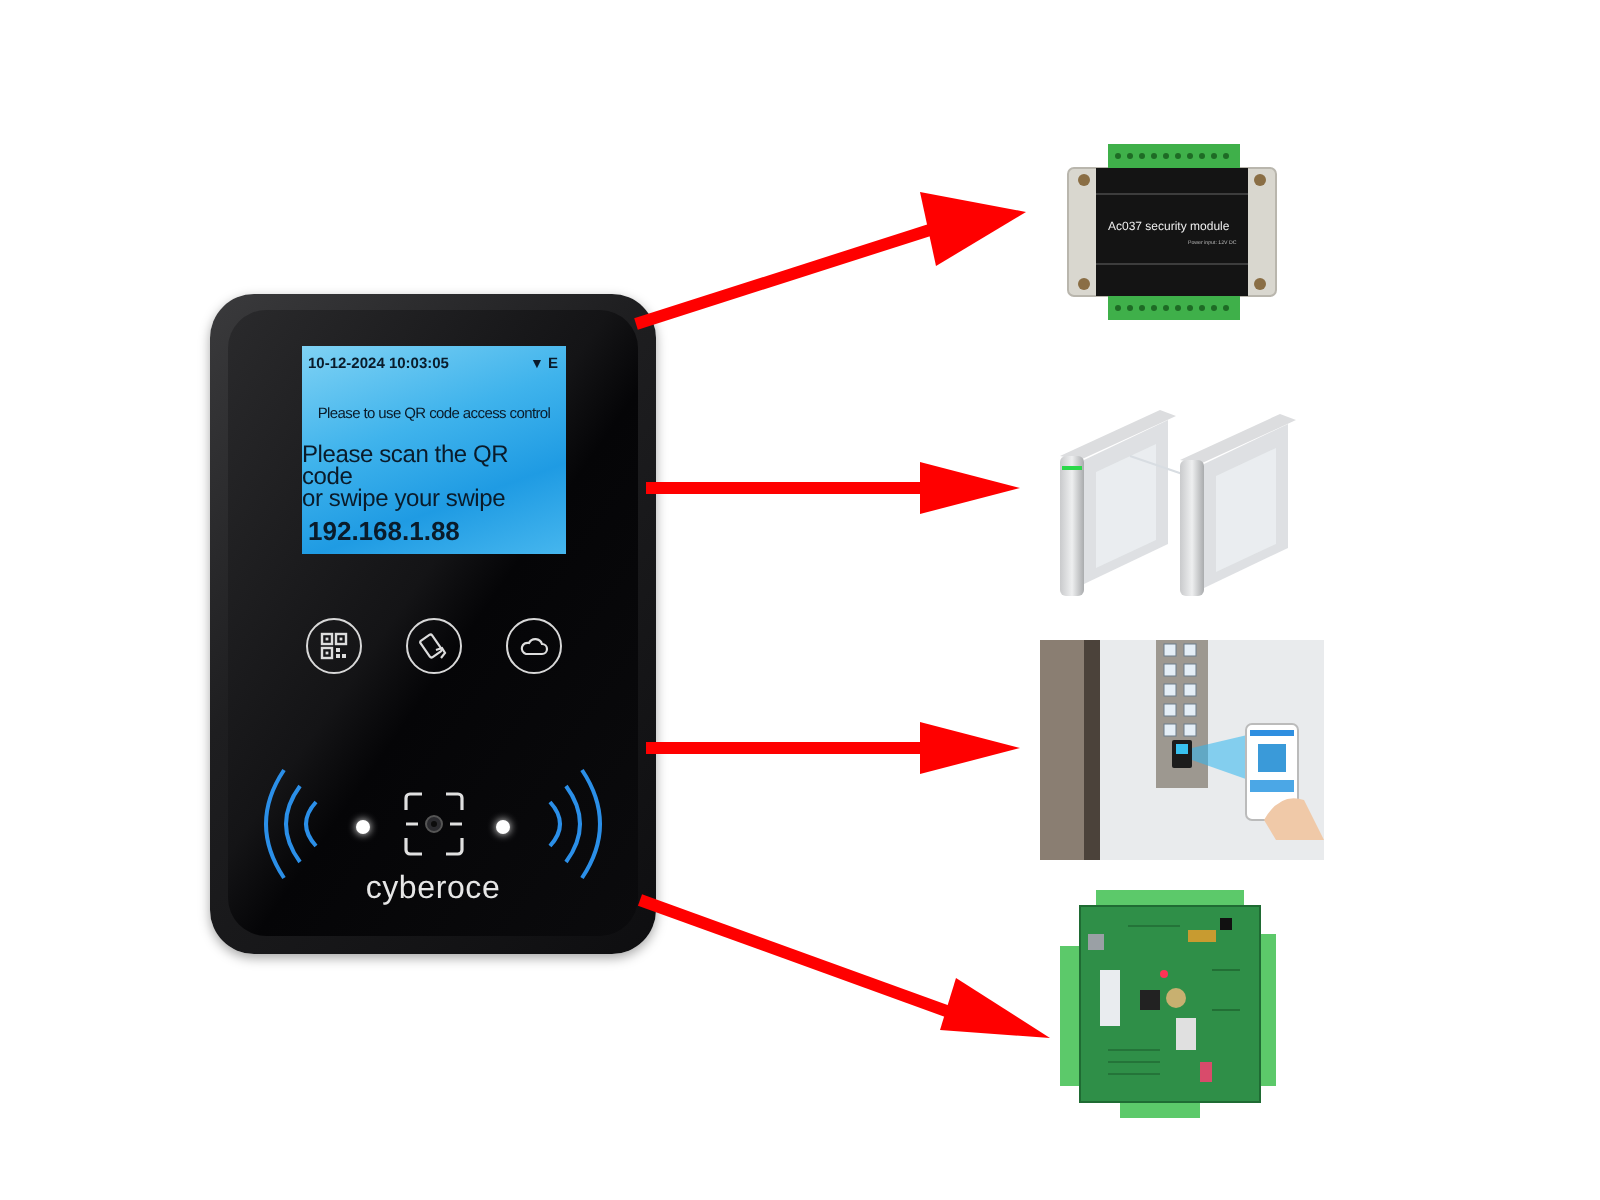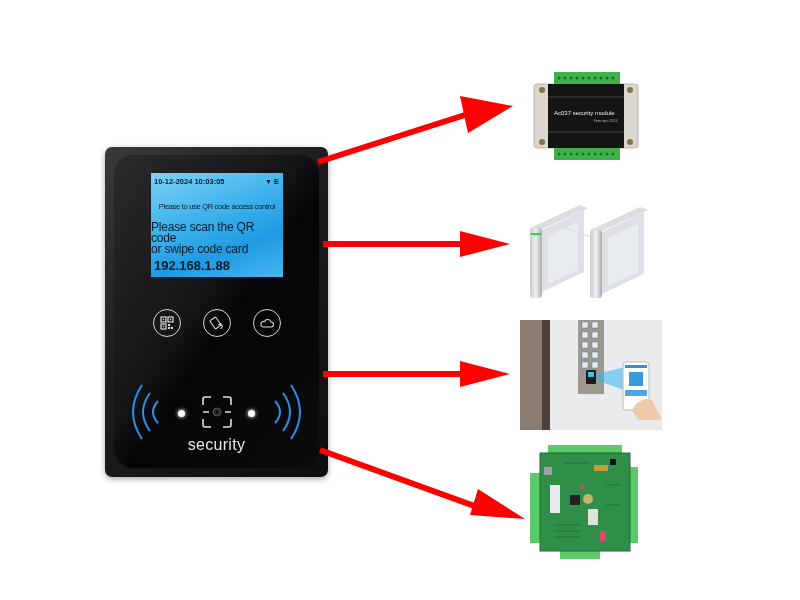--- a/index.html
+++ b/index.html
@@ -1,21 +1,21 @@
 <!DOCTYPE html>
 <html><head>
 <meta charset="utf-8">
 <style>
   html, body { margin:0; padding:0; background:#ffffff; }
   body { width:800px; height:600px; position:relative; overflow:hidden; font-family:"Liberation Sans", sans-serif; }
 
   
   .device {
     position:absolute; left:105px; top:147px; width:223px; height:330px;
-    border-radius:7px;
+    border-radius:22px;
     background:linear-gradient(135deg,#3a3a3c 0%,#1e1e20 40%,#0e0e10 100%);
     box-shadow:0 2px 6px rgba(0,0,0,0.35);
   }
   .device-face {
     position:absolute; left:9px; top:8px; right:9px; bottom:9px;
     border-radius:19px;
     background:linear-gradient(125deg,#2a2a2c 0%,#141416 45%,#050507 55%,#0b0b0d 100%);
     overflow:hidden;
   }
   .screen {
@@ -61,21 +61,21 @@
       <div class="status">
         <span>10-12-2024 10:03:05</span>
         <span>
           <span class="wifi">▼</span>
           <span>E</span>
         </span>
       </div>
       <div class="welcome">Please to use QR code access control</div>
       <div class="prompt">
         <div>Please scan the QR code</div>
-        <div>or swipe code card</div>
+        <div>or swipe your swipe</div>
       </div>
       <div class="ip">192.168.1.88</div>
     </div>
 
     <div class="icon-btn" style="left:39px;">
       <svg viewBox="0 0 16 16">
         <rect x="2" y="2" width="5" height="5" fill="none" stroke="#ddd" stroke-width="1.2"></rect>
         <rect x="9" y="2" width="5" height="5" fill="none" stroke="#ddd" stroke-width="1.2"></rect>
         <rect x="2" y="9" width="5" height="5" fill="none" stroke="#ddd" stroke-width="1.2"></rect>
         <rect x="3.8" y="3.8" width="1.4" height="1.4" fill="#ddd"></rect>
@@ -113,21 +113,21 @@
     <div class="led" style="left:134px;"></div>
 
     <svg class="scanner" viewBox="0 0 32 34">
       <path d="M2 10 V4 a2 2 0 0 1 2 -2 H10 M22 2 H28 a2 2 0 0 1 2 2 V10 M30 24 V30 a2 2 0 0 1 -2 2 H22 M10 32 H4 a2 2 0 0 1 -2 -2 V24" fill="none" stroke="#e0e0e0" stroke-width="1.6"></path>
       <line x1="2" y1="17" x2="8" y2="17" stroke="#e0e0e0" stroke-width="1.4"></line>
       <line x1="24" y1="17" x2="30" y2="17" stroke="#e0e0e0" stroke-width="1.4"></line>
       <circle cx="16" cy="17" r="4" fill="#2a2a2e" stroke="#555" stroke-width="1"></circle>
       <circle cx="16" cy="17" r="1.5" fill="#0c0c0c"></circle>
     </svg>
 
-    <div class="brand">security</div>
+    <div class="brand">cyberoce</div>
   </div>
 </div>
 
 <svg class="arrows" viewBox="0 0 800 600">
   <g>
     <line x1="318" y1="162" x2="468" y2="114" stroke="#ff0000" stroke-width="6"></line>
     <polygon points="460,96 513,106 468,133" fill="#ff0000"></polygon>
   </g>
   <g>
     <line x1="323" y1="244" x2="465" y2="244" stroke="#ff0000" stroke-width="6"></line>

